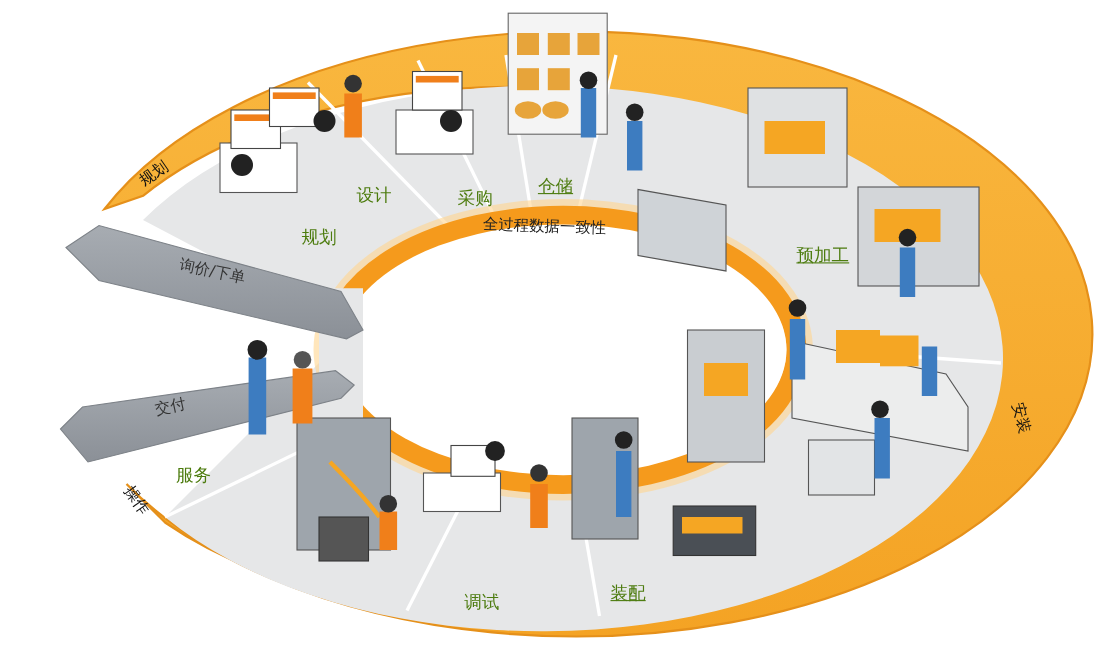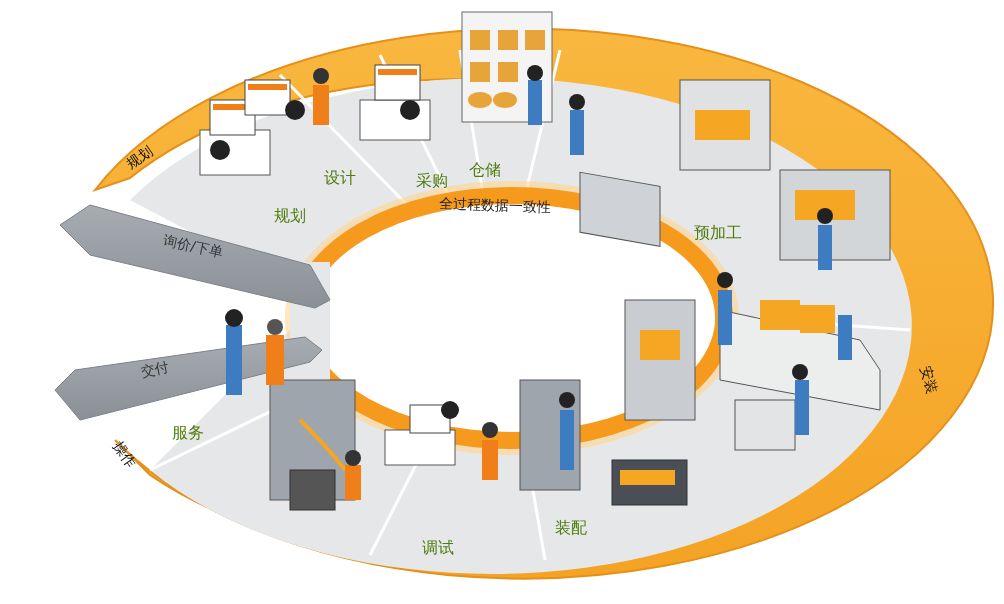--- a/index.html
+++ b/index.html
@@ -143,20 +143,20 @@
   <div class="lbl bar" style="left:140px;top:158px;transform:translate(-50%,-50%) rotate(-35deg);">规划</div>
   <div class="lbl bar" style="left:928px;top:380px;transform:translate(-50%,-50%) rotate(75deg);">安装</div>
   <div class="lbl bar" style="left:124px;top:455px;transform:translate(-50%,-50%) rotate(55deg);">操作</div>
 
   <div class="lbl grey" style="left:193px;top:247px;transform:translate(-50%,-50%) rotate(12deg);">询价/下单</div>
   <div class="lbl grey" style="left:155px;top:370px;transform:translate(-50%,-50%) rotate(-12deg);">交付</div>
 
   <div class="lbl" style="left:290px;top:216px;">规划</div>
   <div class="lbl" style="left:340px;top:178px;">设计</div>
   <div class="lbl" style="left:432px;top:181px;">采购</div>
-  <div class="lbl" style="left:485px;top:170px;">仓储</div>
-  <div class="lbl" style="left:718px;top:233px;">预加工</div>
-  <div class="lbl" style="left:571px;top:528px;">装配</div>
+  <div class="lbl" style="left:505px;top:170px;text-decoration:underline;">仓储</div>
+  <div class="lbl" style="left:748px;top:233px;text-decoration:underline;">预加工</div>
+  <div class="lbl" style="left:571px;top:540px;text-decoration:underline;">装配</div>
   <div class="lbl" style="left:438px;top:548px;">调试</div>
-  <div class="lbl" style="left:176px;top:433px;margin-left:12px;">服务</div>
+  <div class="lbl" style="left:176px;top:433px;">服务</div>
 
   <div class="lbl center" style="left:495px;top:206px;transform:translate(-50%,-50%) rotate(2deg);">全过程数据一致性</div>
 </div>
 
 </body></html>

